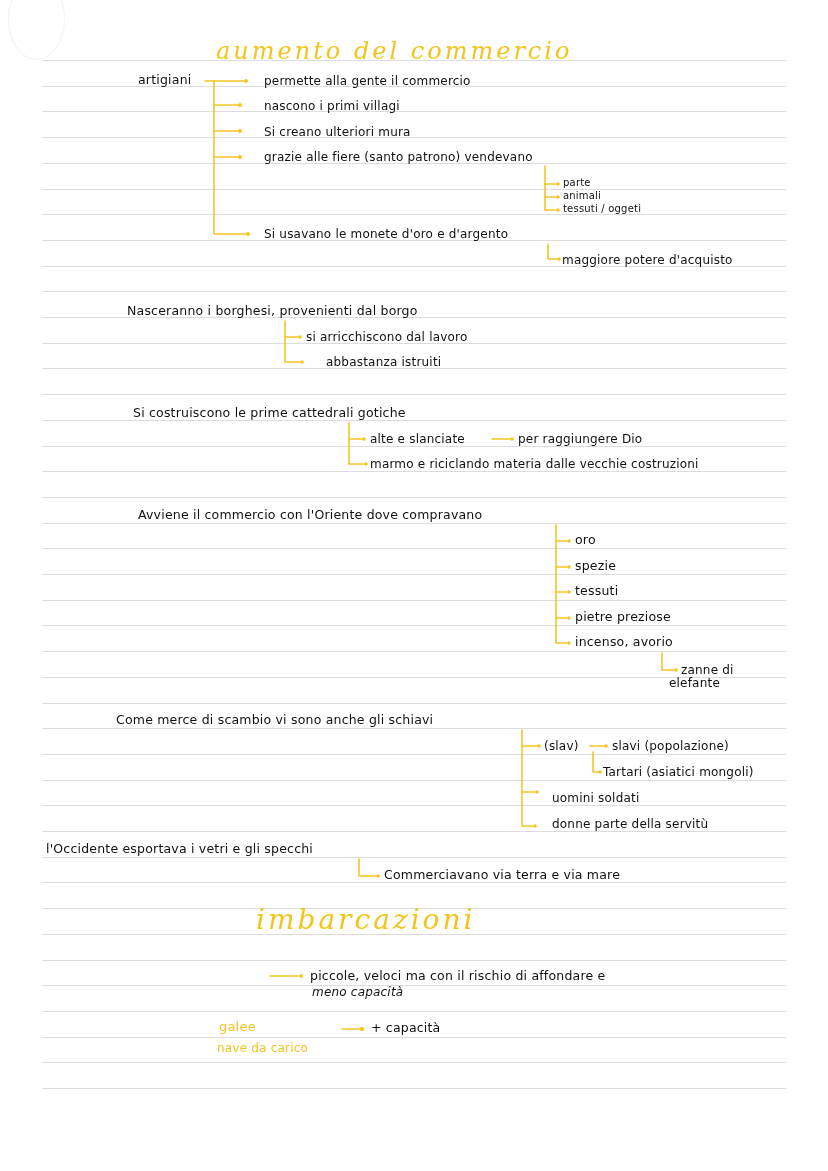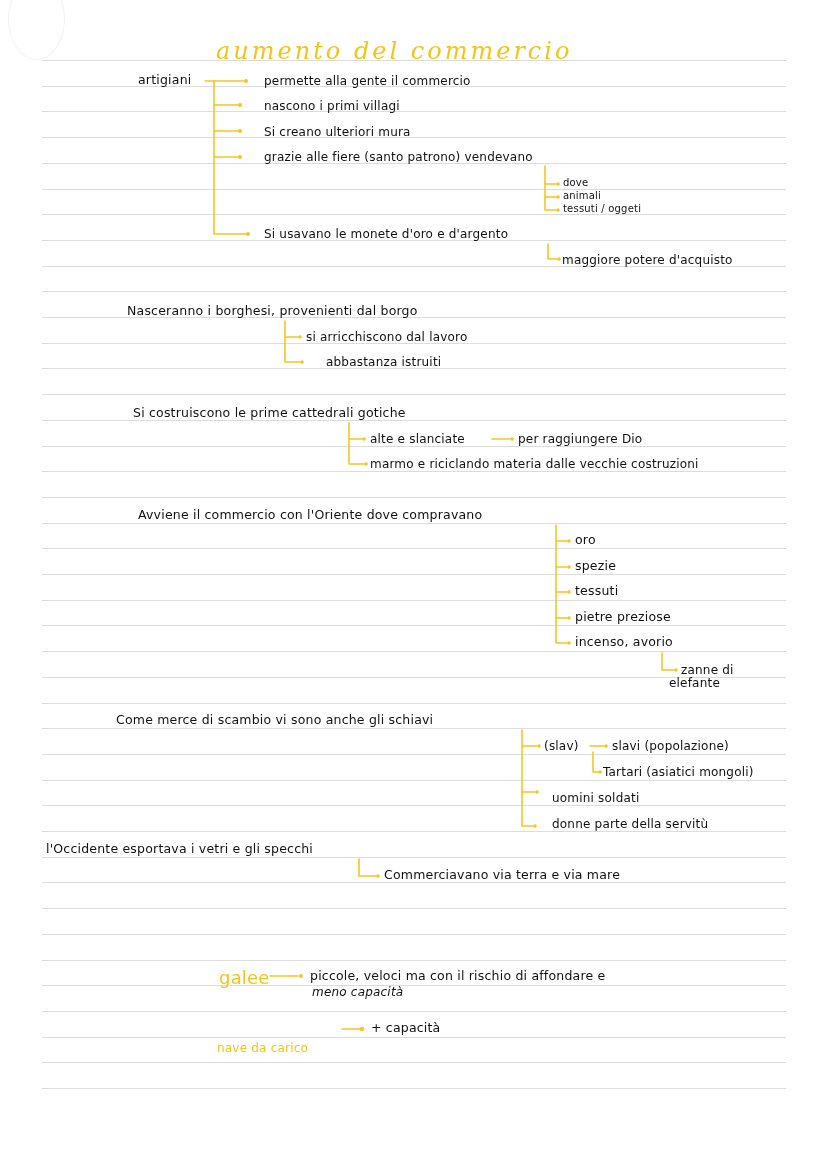--- a/index.html
+++ b/index.html
@@ -154,21 +154,21 @@
         <circle cx="362" cy="1029" r="2.2"></circle>
     </g>
   </svg>
 
   <div class="title" style="left:216px; top:39px; font-size:24px;">aumento del commercio</div>
   <div class="t" style="left:138px; top:74px;">artigiani</div>
   <div class="t sm" style="left:264px; top:75px;">permette alla gente il commercio</div>
   <div class="t sm" style="left:264px; top:100px;">nascono i primi villagi</div>
   <div class="t sm" style="left:264px; top:126px;">Si creano ulteriori mura</div>
   <div class="t sm" style="left:264px; top:151px;">grazie alle fiere (santo patrono) vendevano</div>
-  <div class="t xs" style="left:563px; top:178px;">dove</div>
+  <div class="t xs" style="left:563px; top:178px;">parte</div>
   <div class="t xs" style="left:563px; top:191px;">animali</div>
   <div class="t xs" style="left:563px; top:204px;">tessuti / oggeti</div>
   <div class="t sm" style="left:264px; top:228px;">Si usavano le monete d'oro e d'argento</div>
   <div class="t sm" style="left:562px; top:254px;">maggiore potere d'acquisto</div>
 
   <div class="t" style="left:127px; top:305px;">Nasceranno i borghesi, provenienti dal borgo</div>
   <div class="t sm" style="left:306px; top:331px;">si arricchiscono dal lavoro</div>
   <div class="t sm" style="left:306px; top:356px;margin-left:20px;">abbastanza istruiti</div>
 
   <div class="t" style="left:133px; top:407px;">Si costruiscono le prime cattedrali gotiche</div>
@@ -188,18 +188,19 @@
   <div class="t" style="left:116px; top:714px;">Come merce di scambio vi sono anche gli schiavi</div>
   <div class="t sm" style="left:544px; top:740px;">(slav)</div>
   <div class="t sm" style="left:612px; top:740px;">slavi (popolazione)</div>
   <div class="t sm" style="left:603px; top:766px;">Tartari (asiatici mongoli)</div>
   <div class="t sm" style="left:552px; top:792px;">uomini soldati</div>
   <div class="t sm" style="left:552px; top:818px;">donne parte della servitù</div>
 
   <div class="t" style="left:46px; top:843px;">l'Occidente esportava i vetri e gli specchi</div>
   <div class="t" style="left:384px; top:869px;">Commerciavano via terra e via mare</div>
 
-  <div class="t y" style="left:219px; top:969px; font-size:18px;">galee</div>
+  <div class="title" style="left:256px; top:906px; font-size:28px;">imbarcazioni</div>
+  <div class="t y" style="left:219px; top:1020px; font-size:13px;">galee</div>
   <div class="t" style="left:310px; top:970px;">piccole, veloci ma con il rischio di affondare e</div>
   <div class="t sm" style="left:312px; top:986px;font-style:italic;">meno capacità</div>
   <div class="t y" style="left:217px; top:1022px; font-size:12px;margin-top:20px;">nave da carico</div>
   <div class="t" style="left:371px; top:1022px;">+ capacità</div>
 </div>
 
 </body></html>

